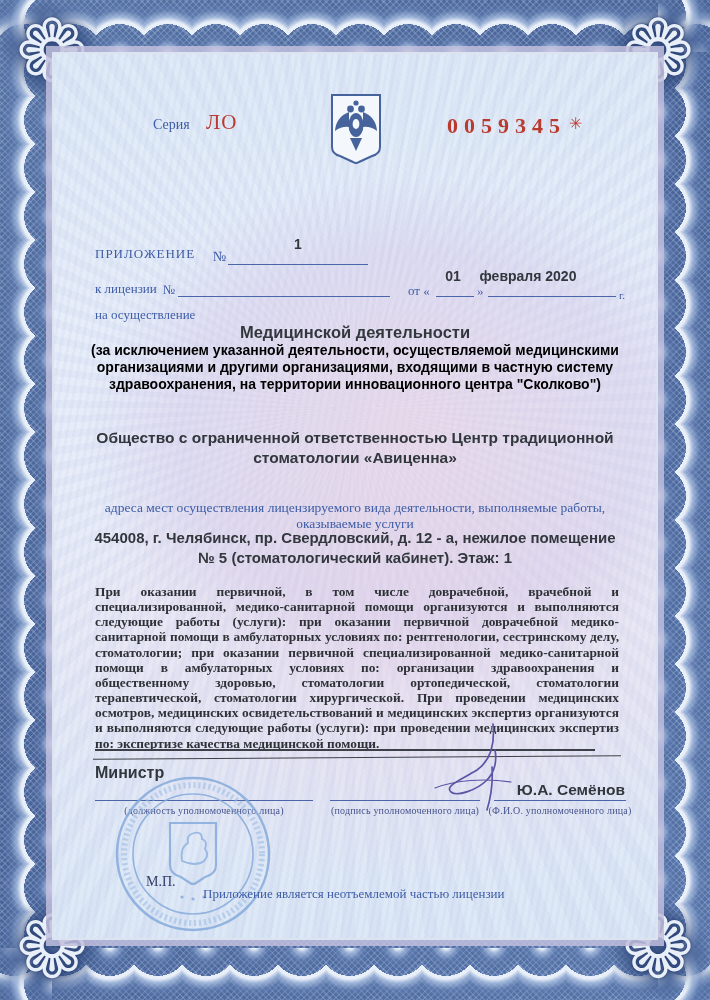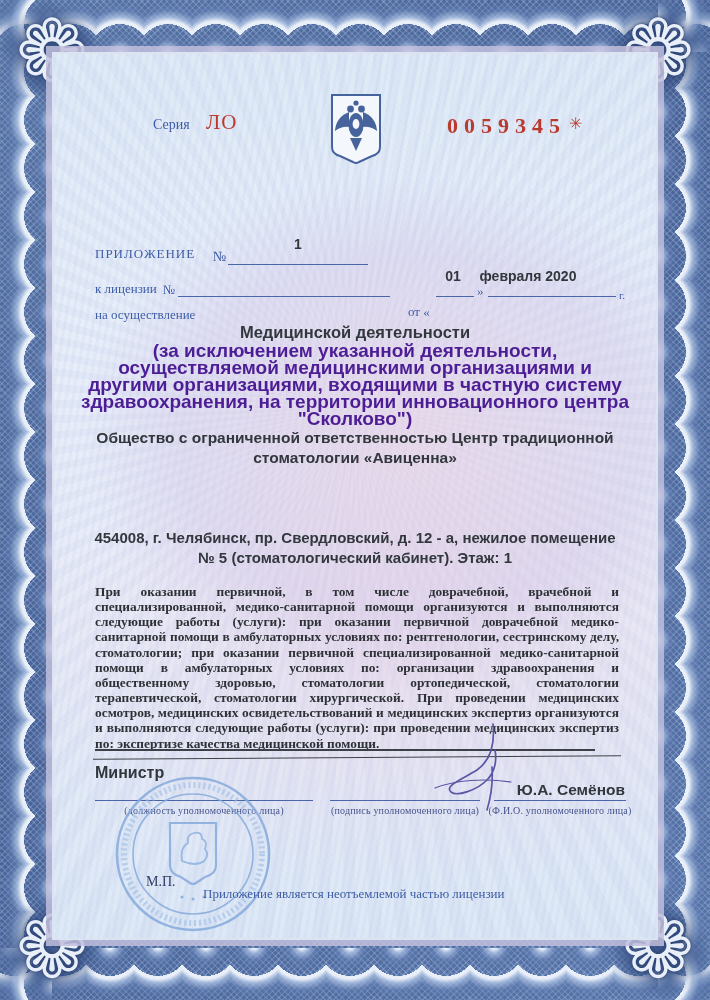--- a/index.html
+++ b/index.html
@@ -111,34 +111,35 @@
 
   <span class="abs blue" style="left:95px;top:246px;font-size:13px;letter-spacing:1px;">ПРИЛОЖЕНИЕ</span>
   <span class="abs blue" style="left:213px;top:249px;font-size:14px;">№</span>
   <span class="abs fill-line" style="left:228px;top:243px;width:140px;height:22px;"></span>
   <span class="abs sans dark ctr" style="left:228px;top:236px;width:140px;font-size:14px;font-weight:bold;">1</span>
 
   <span class="abs blue" style="left:95px;top:281px;font-size:13px;">к лицензии</span>
   <span class="abs blue" style="left:163px;top:282px;font-size:13px;">№</span>
   <span class="abs fill-line" style="left:178px;top:276px;width:212px;height:21px;"></span>
 
-  <span class="abs blue" style="left:408px;top:283px;font-size:13px;margin-top:21px;">от «</span>
+  <span class="abs blue" style="left:408px;top:283px;font-size:13px;">от «</span>
   <span class="abs fill-line" style="left:436px;top:276px;width:38px;height:21px;"></span>
   <span class="abs sans dark ctr" style="left:430px;top:268px;width:46px;font-size:14px;font-weight:bold;">01</span>
   <span class="abs blue" style="left:477px;top:283px;font-size:13px;">»</span>
   <span class="abs fill-line" style="left:488px;top:276px;width:128px;height:21px;"></span>
   <span class="abs sans dark ctr" style="left:464px;top:268px;width:128px;font-size:14px;font-weight:bold;">февраля 2020</span>
   <span class="abs blue" style="left:619px;top:289px;font-size:11px;">г.</span>
 
   <span class="abs blue" style="left:95px;top:307px;font-size:13px;">на осуществление</span>
   <div class="abs sans dark ctr" style="left:85px;top:323px;width:540px;font-size:16.5px;font-weight:bold;">Медицинской деятельности</div>
-  <div class="abs sans ctr" style="left:80px;top:342px;width:550px;font-size:19px;line-height:17px;font-weight:600;color:#4c1d95;">(за исключением указанной деятельности, осуществляемой медицинскими организациями и другими организациями, входящими в частную систему здравоохранения, на территории инновационного центра "Сколково")</div>
+  <div class="abs sans ctr" style="left:80px;top:342px;width:550px;font-size:14px;line-height:17px;font-weight:600;color:#000000;">(за исключением указанной деятельности, осуществляемой медицинскими организациями и другими организациями, входящими в частную систему здравоохранения, на территории инновационного центра "Сколково")</div>
 
   <div class="abs sans dark ctr" style="left:85px;top:428px;width:540px;font-size:15.5px;line-height:20px;font-weight:bold;">Общество с ограниченной ответственностью Центр традиционной стоматологии «Авиценна»</div>
 
+  <div class="abs blue ctr" style="left:85px;top:500px;width:540px;font-size:13.5px;">адреса мест осуществления лицензируемого вида деятельности, выполняемые работы, оказываемые услуги</div>
   <div class="abs sans dark ctr" style="left:85px;top:528px;width:540px;font-size:15px;line-height:20px;font-weight:bold;">454008, г. Челябинск, пр. Свердловский, д. 12 - а, нежилое помещение № 5 (стоматологический кабинет). Этаж: 1</div>
 
   <div class="abs works-text">При оказании первичной, в том числе доврачебной, врачебной и специализированной, медико-санитарной помощи организуются и выполняются следующие работы (услуги): при оказании первичной доврачебной медико-санитарной помощи в амбулаторных условиях по: рентгенологии, сестринскому делу, стоматологии; при оказании первичной специализированной медико-санитарной помощи в амбулаторных условиях по: организации здравоохранения и общественному здоровью, стоматологии ортопедической, стоматологии терапевтической, стоматологии хирургической. При проведении медицинских осмотров, медицинских освидетельствований и медицинских экспертиз организуются и выполняются следующие работы (услуги): при проведении медицинских экспертиз по: экспертизе качества медицинской помощи.</div>
 
   <div class="abs rule" style="left:95px;top:749px;width:500px;"></div>
   <div class="abs rule" style="left:93px;top:757px;width:528px;transform:rotate(-0.4deg);height:1.2px;"></div>
 
   <span class="abs sans dark" style="left:95px;top:764px;font-size:16px;font-weight:bold;">Министр</span>
   <span class="abs sans dark" style="left:495px;top:781px;width:130px;text-align:right;font-size:15.5px;font-weight:bold;">Ю.А. Семёнов</span>
 

